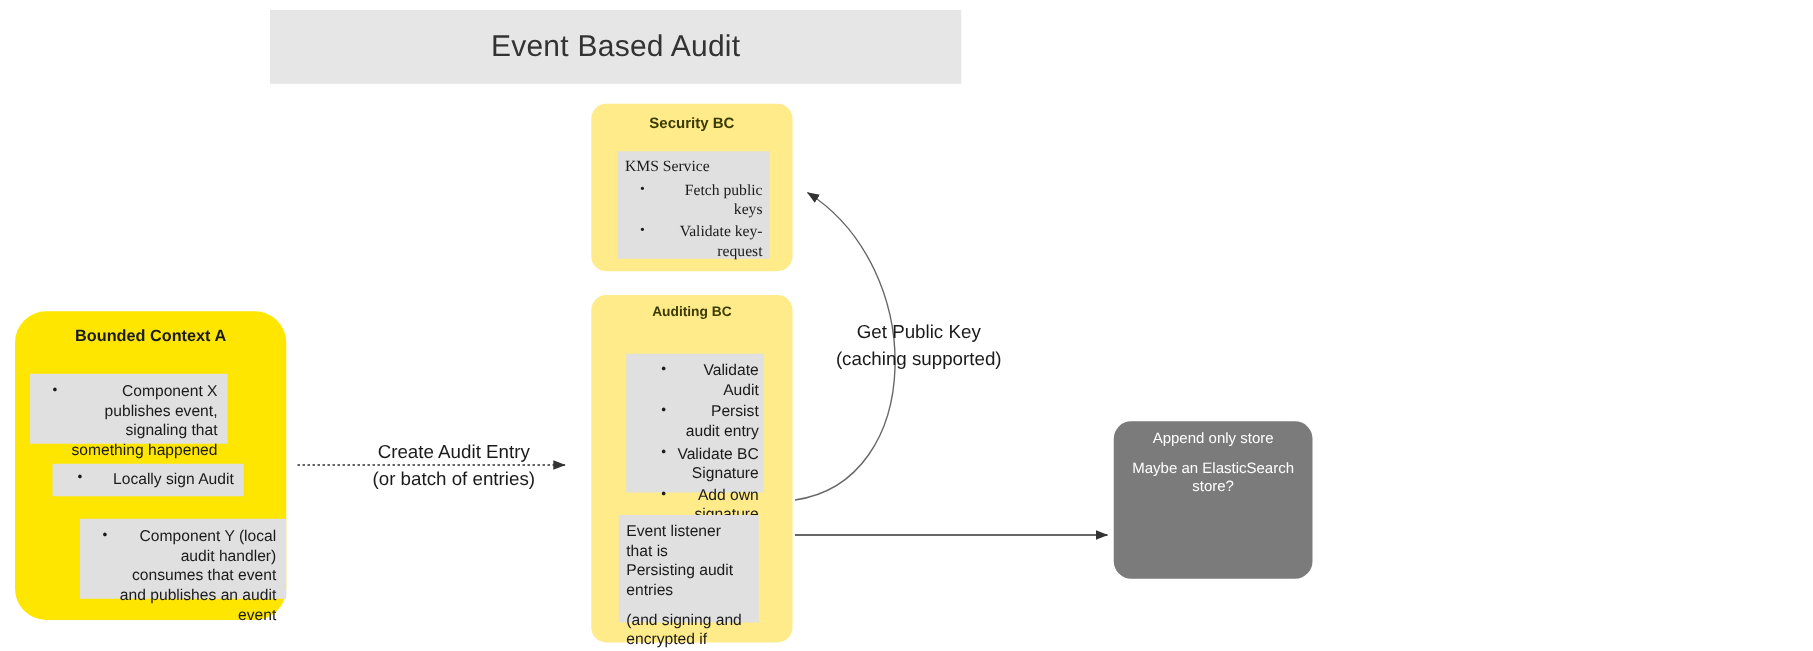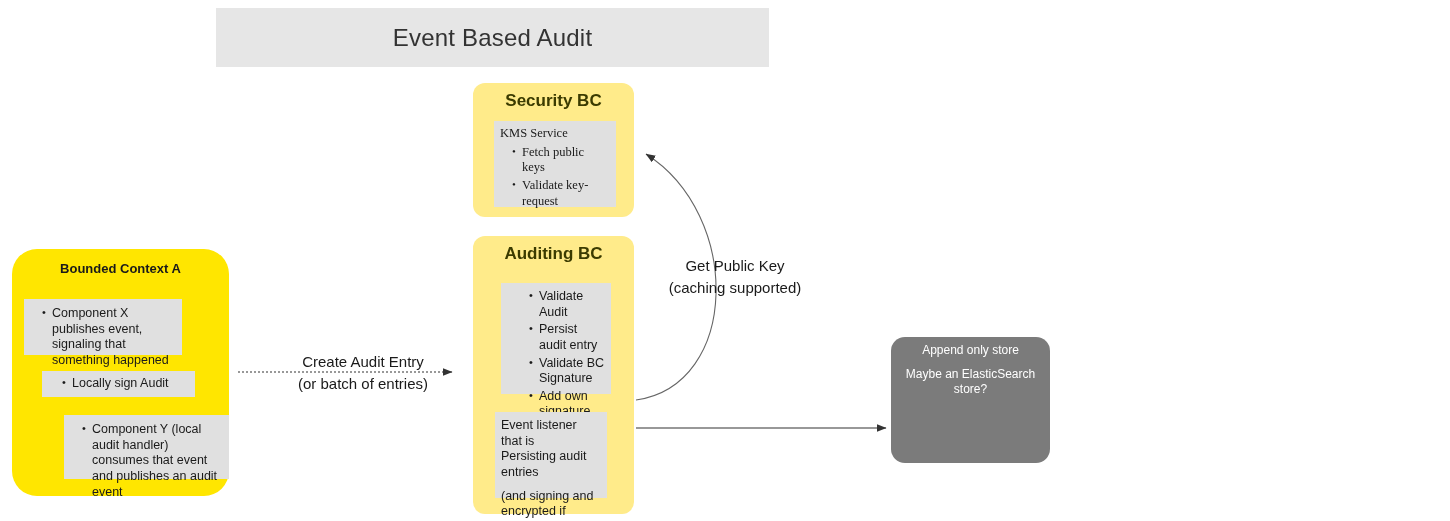--- a/index.html
+++ b/index.html
@@ -45,53 +45,53 @@
   .gray-box {
     background: #e0e0e0;
     color: #1a1a1a;
     font-size: 12.5px;
     line-height: 1.25;
     box-sizing: border-box;
   }
   #bca-box1 { left: 12px; top: 50px; width: 158px; height: 56px; padding: 7px 8px 7px 6px; }
   #bca-box2 { left: 30px; top: 122px; width: 153px; height: 26px; padding: 5px 8px; }
   #bca-box3 { left: 52px; top: 166px; width: 165px; height: 64px; padding: 7px 8px 7px 6px; }
-  .bullet-list { margin: 0; padding-left: 14px; list-style: none; }
+  .bullet-list { margin: 0; padding-left: 14px; list-style: none; text-align: right; }
   .bullet-list li { position: relative; padding-left: 8px; margin: 0 0 2px 0; }
   .bullet-list li:before {
     content: "\2022";
     position: absolute; left: -2px; top: 0;
     font-size: 11px;
   }
 
   
   #security-bc {
     left: 473px; top: 83px; width: 161px; height: 134px;
     background: #ffeb8a;
     border-radius: 12px;
   }
   #security-bc .bc-heading {
     position: absolute; left: 0; top: 8px; width: 100%;
-    text-align: center; font-size: 17px; font-weight: bold; color: #3b3b00;
+    text-align: center; font-size: 12px; font-weight: bold; color: #3b3b00;
   }
   #sec-box {
     left: 21px; top: 38px; width: 122px; height: 86px;
     padding: 5px 6px 5px 6px;
     font-family: Liberation Serif, serif;
   }
 
   
   #auditing-bc {
     left: 473px; top: 236px; width: 161px; height: 278px;
     background: #ffeb8a;
     border-radius: 12px;
   }
   #auditing-bc .bc-heading {
     position: absolute; left: 0; top: 8px; width: 100%;
-    text-align: center; font-size: 17px; font-weight: bold; color: #3b3b00;
+    text-align: center; font-size: 11px; font-weight: bold; color: #3b3b00;
   }
   #aud-box1 { left: 28px; top: 47px; width: 110px; height: 111px; padding: 6px 4px 6px 16px; }
   #aud-box-final {
     left: 22px; top: 176px; width: 112px; height: 86px;
     padding: 6px 6px;
   }
   .plain-line { margin: 0; }
 
   
   #store-box {

